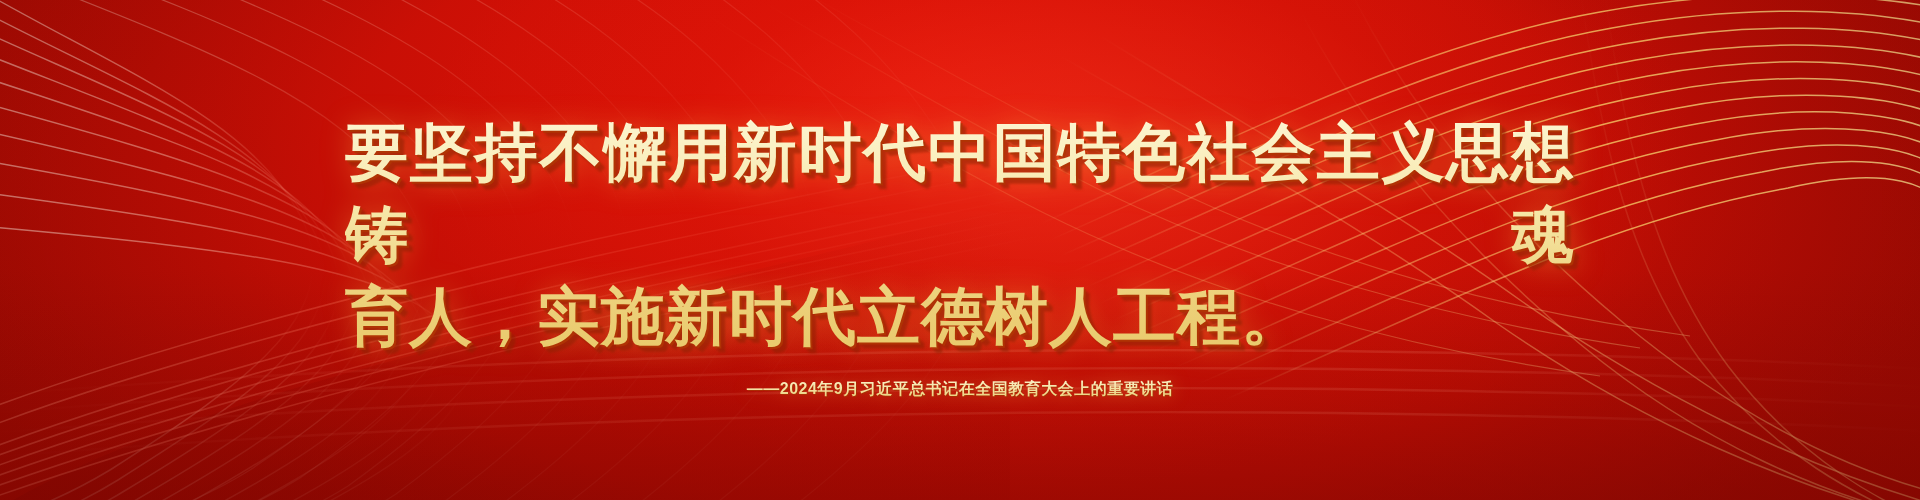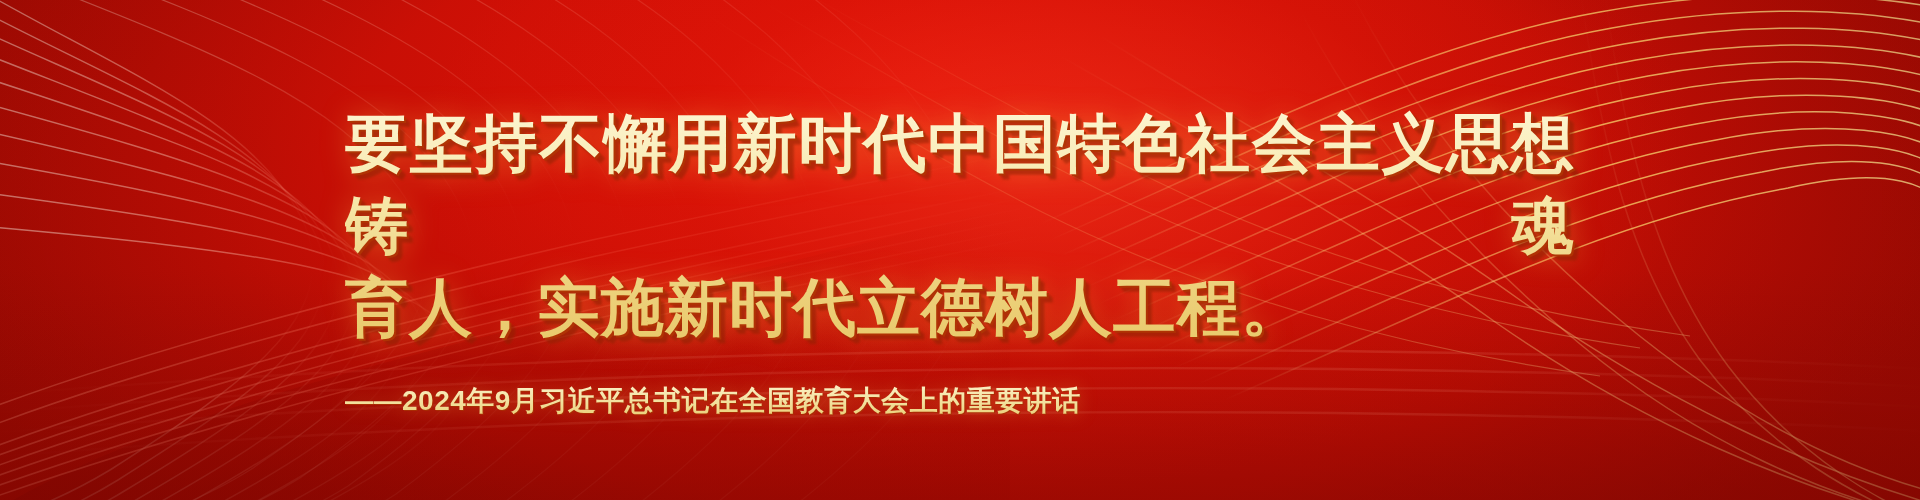--- a/index.html
+++ b/index.html
@@ -58,21 +58,21 @@
     inset: 0;
     display: flex;
     flex-direction: column;
     justify-content: center;
     align-items: center;
     padding-top: 10px;
     box-sizing: border-box;
   }
   .headline {
     width: 1230px;
-    margin: 12px;
+    margin: 0;
     text-align: justify;
     text-align-last: justify;
     font-size: 63px;
     line-height: 82px;
     font-weight: 700;
     letter-spacing: 1px;
     color: #f7e7ad;
     background: linear-gradient(to bottom, #fdf6d4 0%, #f6e6a6 42%, #edd27e 72%, #e9c96a 100%);
     -webkit-background-clip: text;
     background-clip: text;
@@ -90,22 +90,22 @@
     text-align: justify;
     text-align-last: justify;
   }
   .headline .ln.second {
     text-align: right;
     text-align-last: left;
   }
   .attribution {
     width: 1230px;
     margin: 22px 0 0 0;
-    text-align: left;
-    font-size: 28px;
+    text-align: center;
+    font-size: 16px;
     font-weight: 700;
     letter-spacing: 0.5px;
     color: #f3dfa0;
     background: linear-gradient(to bottom, #fcf2cb 0%, #f2e09c 55%, #e8c96d 100%);
     -webkit-background-clip: text;
     background-clip: text;
     -webkit-text-fill-color: transparent;
     filter:
       drop-shadow(1px 1px 0 rgba(168,48,3,0.9))
       drop-shadow(0 0 9px rgba(255,180,70,0.30));

